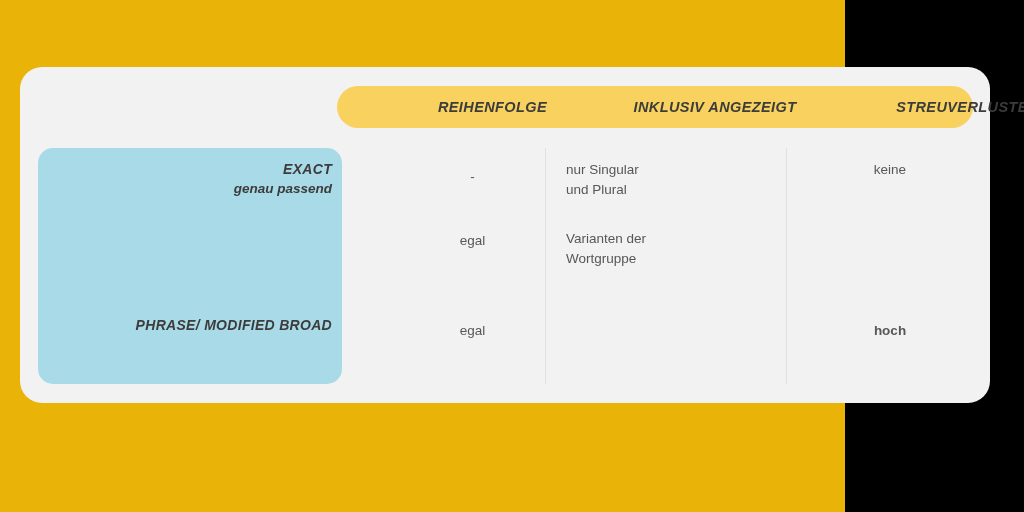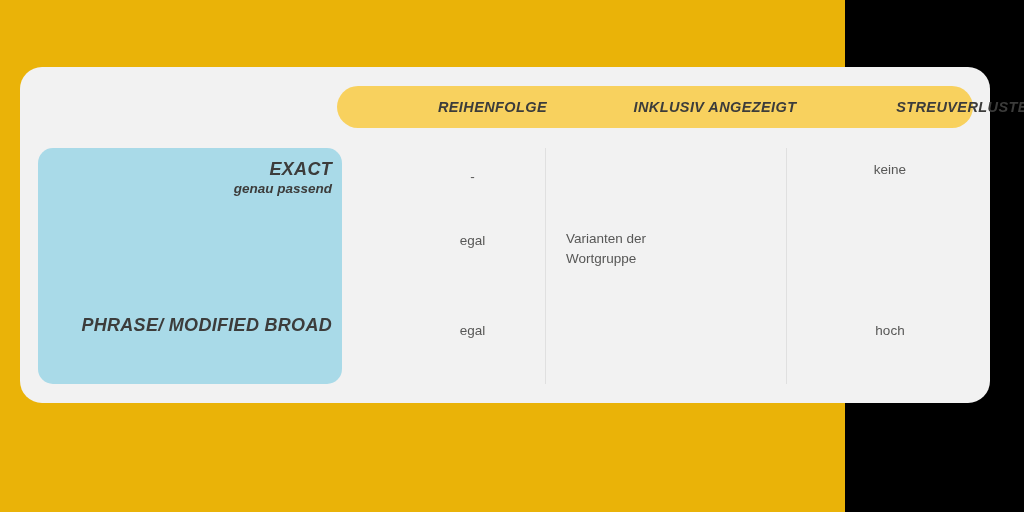--- a/index.html
+++ b/index.html
@@ -105,21 +105,21 @@
   .label-block {
     position: absolute;
     left: 10px;
     width: 302px;
     text-align: right;
     color: #3C3C3B;
     font-style: italic;
     font-weight: bold;
   }
   .label-title {
-    font-size: 18px;
+    font-size: 14px;
     letter-spacing: 0.3px;
     line-height: 19px;
     white-space: nowrap;
   }
   .label-sub {
     font-size: 13.5px;
     line-height: 19px;
   }
 
   
@@ -165,36 +165,40 @@
 
       <div class="divider div-a"></div>
       <div class="divider div-b"></div>
 
       <div class="row row-1">
         <div class="label-block" style="top:12px;">
           <div class="label-title">EXACT</div>
           <div class="label-sub">genau passend</div>
         </div>
         <div class="cell cell-order" style="top:19px;">-</div>
+        <div class="cell cell-incl" style="top:12px;">
+          <div>nur Singular</div>
+          <div>und Plural</div>
+        </div>
         <div class="cell cell-loss" style="top:12px;">keine</div>
       </div>
 
       <div class="row row-2">
         <div class="cell cell-order" style="top:21px;">egal</div>
         <div class="cell cell-incl" style="top:19px;">
           <div>Varianten der</div>
           <div>Wortgruppe</div>
         </div>
       </div>
 
       <div class="row row-3">
         <div class="label-block" style="top:24px;">
           <div class="label-title">PHRASE/ MODIFIED BROAD</div>
         </div>
         <div class="cell cell-order" style="top:29px;">egal</div>
-        <div class="cell cell-loss" style="top:29px;">hoch</div>
+        <div class="cell cell-loss" style="top:29px;font-weight:bold;">hoch</div>
       </div>
 
     </div>
 
   </div>
 
 </div>
 
 </body></html>

